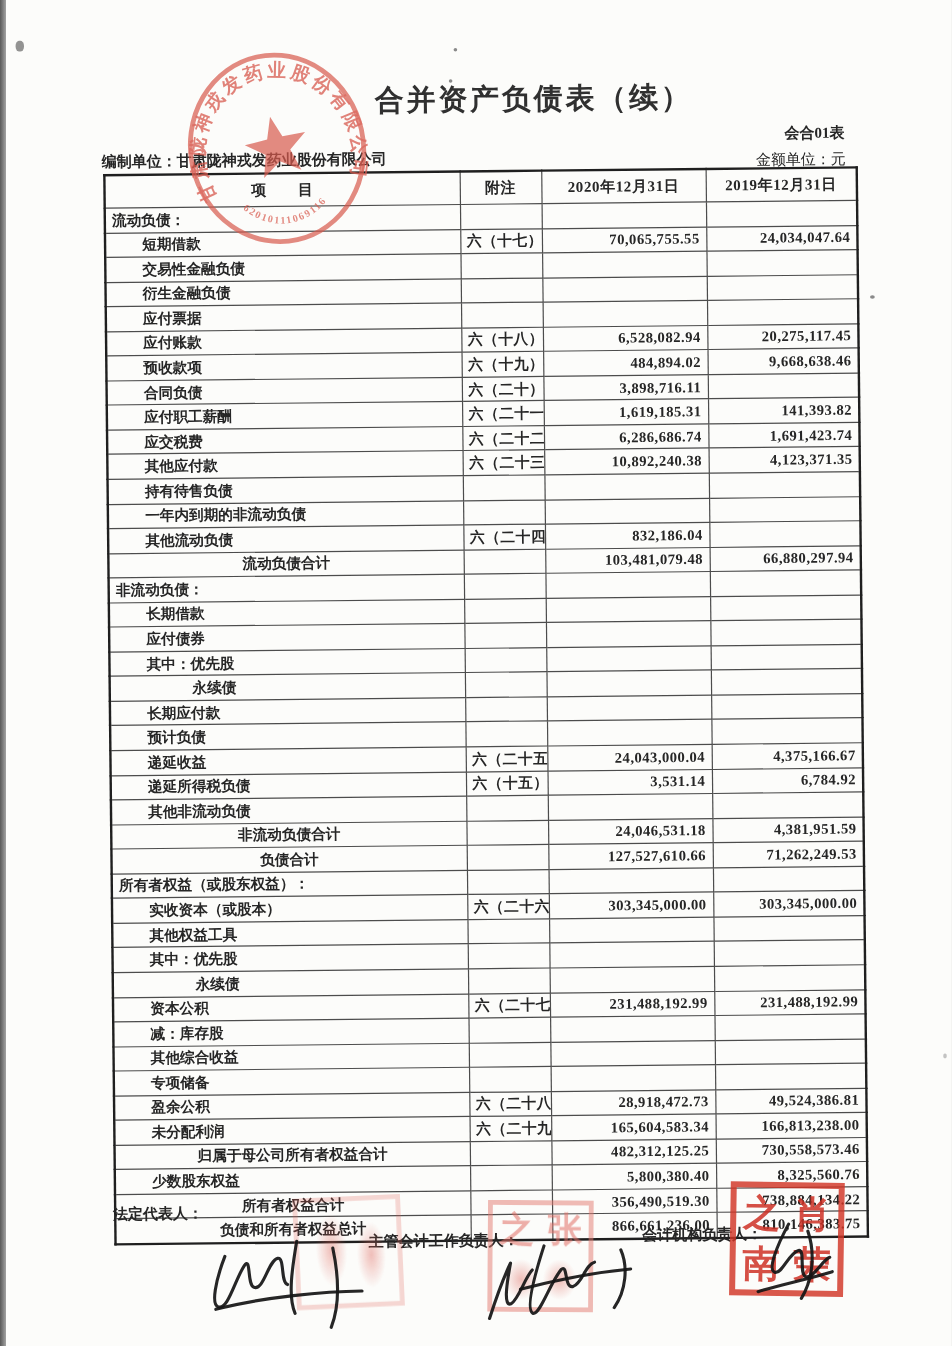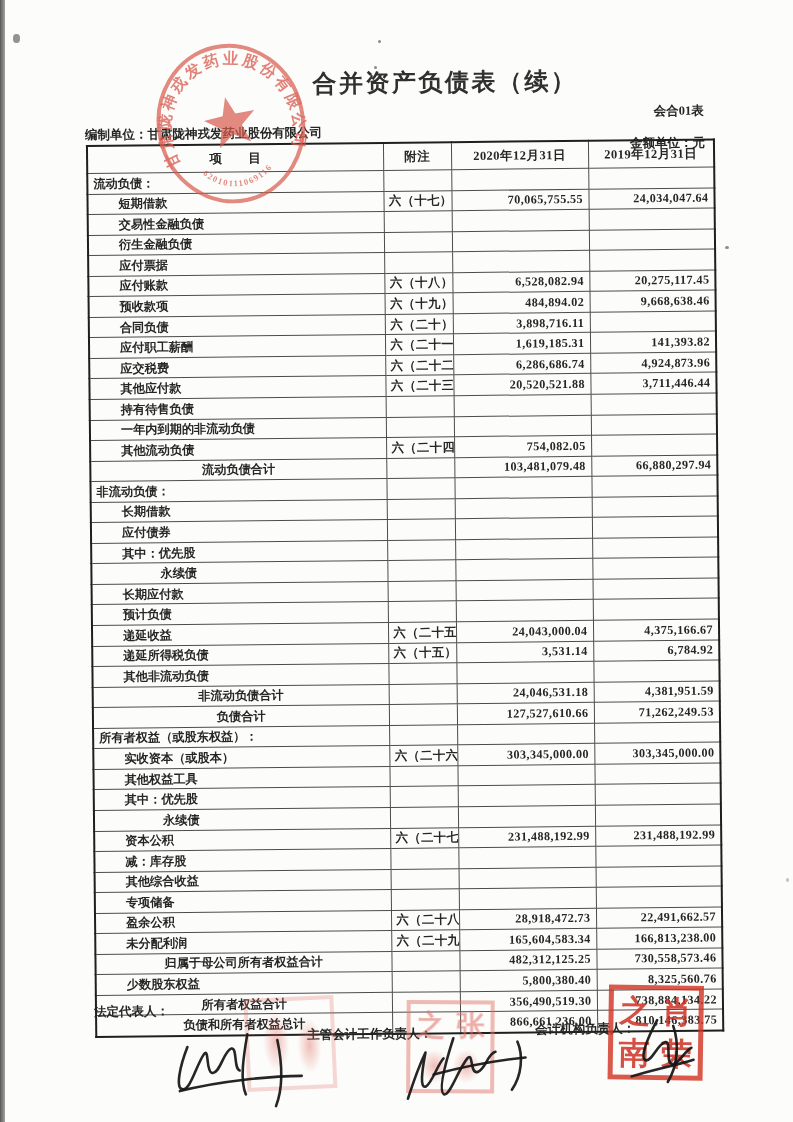--- a/index.html
+++ b/index.html
@@ -9,21 +9,21 @@
 
   
   .edge-left{position:absolute;left:0;top:0;width:5px;height:1122px;background:linear-gradient(to right,#303030,#8d8d8d);opacity:.8;}
   .blob{position:absolute;background:#5a5a5a;border-radius:45%;}
   .speck{position:absolute;background:#8a8a8a;border-radius:50%;}
 
   
   .title{position:absolute;left:313px;top:70px;font-size:24px;font-weight:600;letter-spacing:2.5px;color:#303030;white-space:nowrap;}
   .form-code{position:absolute;top:109px;right:89px;font-size:12.5px;font-weight:600;}
   .prepared{position:absolute;top:127px;left:85px;font-size:12.5px;font-weight:600;}
-  .unit{position:absolute;top:141px;right:88px;font-size:12.5px;font-weight:700;}
+  .unit{position:absolute;top:131px;right:88px;font-size:12.5px;font-weight:400;}
 
   
   table.bs{position:absolute;left:86px;top:145px;width:627px;border-collapse:collapse;table-layout:fixed;border:2px solid #1f1f1f;}
   table.bs th,table.bs td{border:1px solid #4c4c4c;line-height:1;overflow:hidden;white-space:nowrap;}
   table.bs th{height:24px;font-size:12.5px;font-weight:700;text-align:center;letter-spacing:.5px;}
   table.bs td{height:19.55px;font-size:12.2px;padding:0 5px;font-weight:600;}
   tr.row-section td.item{font-weight:700;padding-left:5px;}
   tr.row-item td.item{padding-left:30px;}
   tr.row-deep td.item{padding-left:68px;}
   tr.row-total td.item{text-align:center;font-weight:700;}
@@ -128,44 +128,44 @@
           <tr class="row-item">
             <td class="item">应付职工薪酬</td>
             <td class="note">六（二十一）</td>
             <td class="val">1,619,185.31</td>
             <td class="val">141,393.82</td>
           </tr>
           <tr class="row-item">
             <td class="item">应交税费</td>
             <td class="note">六（二十二）</td>
             <td class="val">6,286,686.74</td>
-            <td class="val">4,924,873.96</td>
+            <td class="val">1,691,423.74</td>
           </tr>
           <tr class="row-item">
             <td class="item">其他应付款</td>
             <td class="note">六（二十三）</td>
-            <td class="val">20,520,521.88</td>
-            <td class="val">3,711,446.44</td>
+            <td class="val">10,892,240.38</td>
+            <td class="val">4,123,371.35</td>
           </tr>
           <tr class="row-item">
             <td class="item">持有待售负债</td>
             <td class="note"></td>
             <td class="val"></td>
             <td class="val"></td>
           </tr>
           <tr class="row-item">
             <td class="item">一年内到期的非流动负债</td>
             <td class="note"></td>
             <td class="val"></td>
             <td class="val"></td>
           </tr>
           <tr class="row-item">
             <td class="item">其他流动负债</td>
             <td class="note">六（二十四）</td>
-            <td class="val">754,082.05</td>
+            <td class="val">832,186.04</td>
             <td class="val"></td>
           </tr>
           <tr class="row-total">
             <td class="item">流动负债合计</td>
             <td class="note"></td>
             <td class="val">103,481,079.48</td>
             <td class="val">66,880,297.94</td>
           </tr>
           <tr class="row-section">
             <td class="item">非流动负债：</td>
@@ -290,21 +290,21 @@
           <tr class="row-item">
             <td class="item">专项储备</td>
             <td class="note"></td>
             <td class="val"></td>
             <td class="val"></td>
           </tr>
           <tr class="row-item">
             <td class="item">盈余公积</td>
             <td class="note">六（二十八）</td>
             <td class="val">28,918,472.73</td>
-            <td class="val">22,491,662.57</td>
+            <td class="val">49,524,386.81</td>
           </tr>
           <tr class="row-item">
             <td class="item">未分配利润</td>
             <td class="note">六（二十九）</td>
             <td class="val">165,604,583.34</td>
             <td class="val">166,813,238.00</td>
           </tr>
           <tr class="row-total">
             <td class="item">归属于母公司所有者权益合计</td>
             <td class="note"></td>

